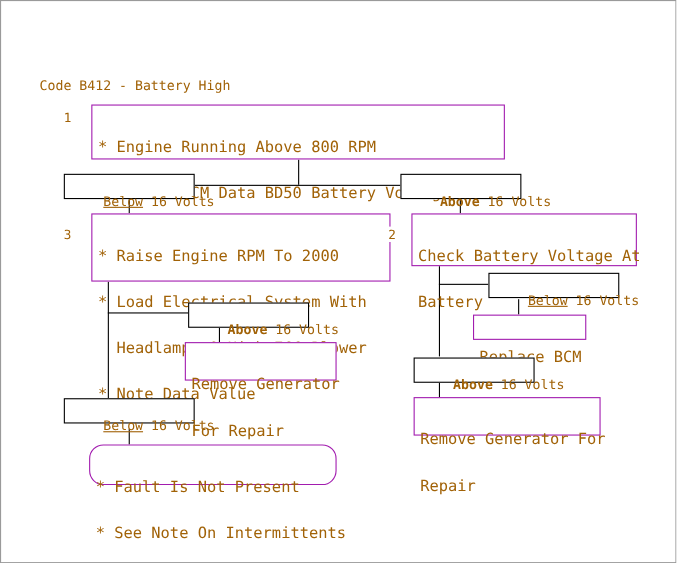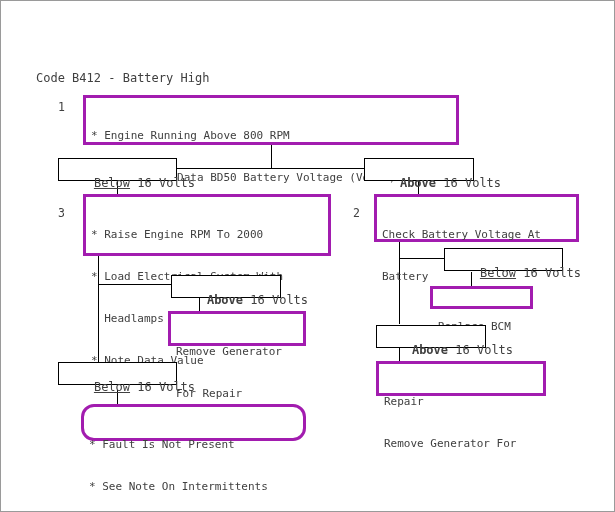--- a/index.html
+++ b/index.html
@@ -9,28 +9,28 @@
   }
   #page {
     position: relative;
     width: 615px;
     height: 512px;
     background: #ffffff;
     border: 1px solid #9a9a9a;
     box-sizing: border-box;
     overflow: hidden;
     font-family: "DejaVu Sans Mono", "Liberation Mono", monospace;
-    color: #404040;
+    color: #a16207;
   }
   .node {
     position: absolute;
-    border: 3px solid #a21caf;
+    border: 1px solid #a21caf;
     background: #ffffff;
     box-sizing: border-box;
-    font-size: 11px;
+    font-size: 14px;
     line-height: 14px;
     padding: 3px 17px 3px 5px;
     white-space: pre;
     z-index: 3;
   }
   .step-num {
     position: absolute;
     font-size: 11.5px;
     line-height: 14px;
     z-index: 3;
@@ -110,21 +110,21 @@
 
   <div class="cond" style="left:57px; top:157px; width:119px; height:23px;">
     <span class="kw-under">Below</span><span> 16 Volts</span>
   </div>
 
   <div class="cond" style="left:363px; top:157px; width:110px; height:23px;">
     <span class="kw-bold">Above</span><span> 16 Volts</span>
   </div>
 
   <div class="step-num" style="left:57px; top:205px;">3</div>
-  <div class="node" style="left:82px; top:193px; width:248px; height:62px;">
+  <div class="node" style="left:82px; top:193px; width:272px; height:62px;">
     <span class="bullets">* Raise Engine RPM To 2000</span>
     <span class="bullets">* Load Electrical System With</span>
     <span class="bullets">  Headlamps &amp; High ECC Blower</span>
     <span class="bullets">* Note Data Value</span>
   </div>
 
   <div class="step-num" style="left:352px; top:205px;">2</div>
   <div class="node" style="left:373px; top:193px; width:205px; height:48px;">
     <span class="bullets">Check Battery Voltage At</span>
     <span class="bullets">Battery</span>
@@ -145,22 +145,22 @@
   <div class="node" style="left:167px; top:310px; width:138px; height:35px;">
     <span class="bullets">Remove Generator</span>
     <span class="bullets">For Repair</span>
   </div>
 
   <div class="cond" style="left:375px; top:324px; width:110px; height:23px;">
     <span class="kw-bold">Above</span><span> 16 Volts</span>
   </div>
 
   <div class="node" style="left:375px; top:360px; width:170px; height:35px;">
+    <span class="bullets">Remove Generator For</span>
     <span class="bullets">Repair</span>
-    <span class="bullets">Remove Generator For</span>
   </div>
 
   <div class="cond" style="left:57px; top:361px; width:119px; height:23px;">
     <span class="kw-under">Below</span><span> 16 Volts</span>
   </div>
 
   <div class="node" style="left:80px; top:403px; width:225px; height:37px;border-radius:13px;">
     <span class="bullets">* Fault Is Not Present</span>
     <span class="bullets">* See Note On Intermittents</span>
   </div>

